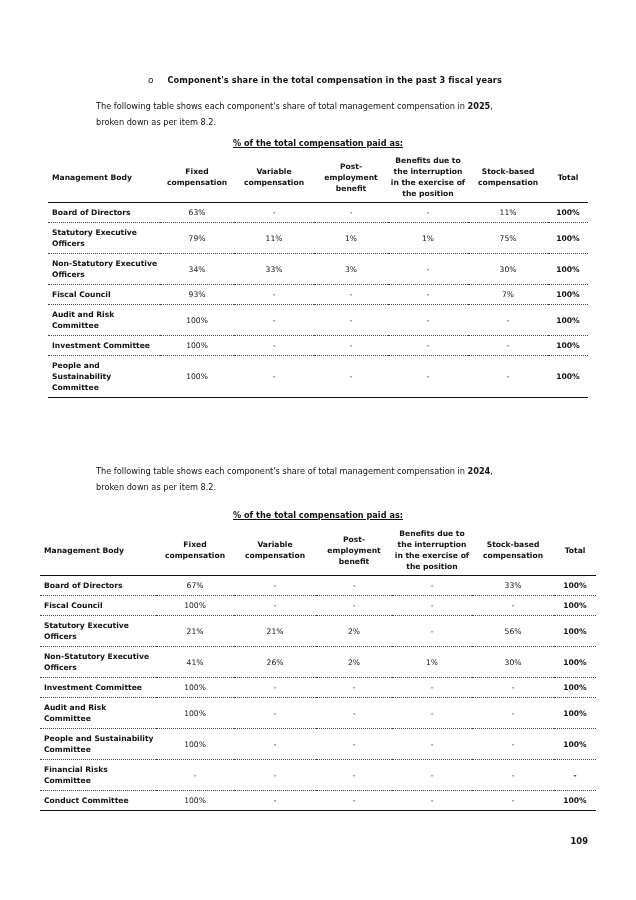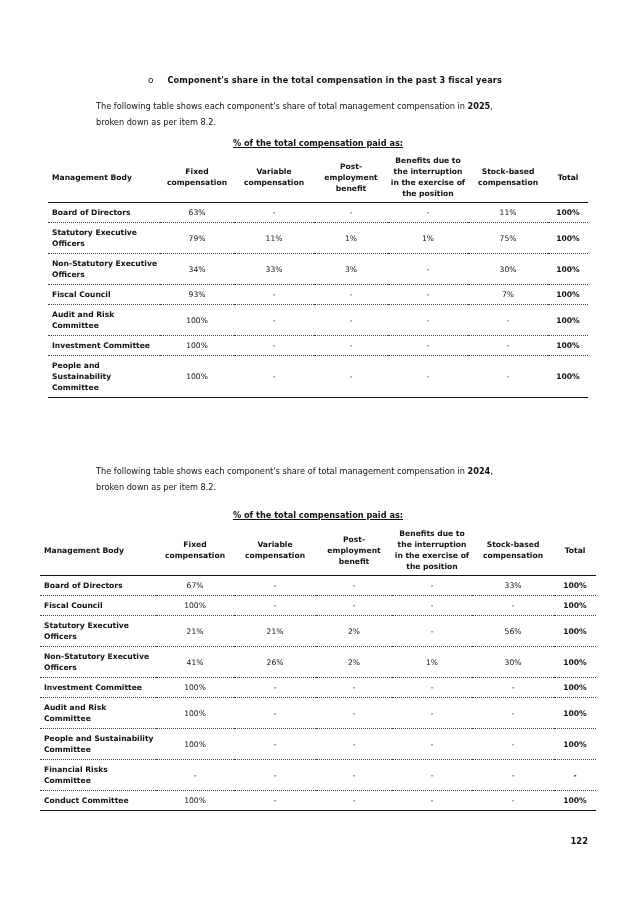--- a/index.html
+++ b/index.html
@@ -342,15 +342,15 @@
         <td>100%</td>
         <td>-</td>
         <td>-</td>
         <td>-</td>
         <td>-</td>
         <td class="total">100%</td>
       </tr>
     </tbody>
   </table>
 
-  <div class="page-number">122</div>
+  <div class="page-number">109</div>
 
 </div>
 
 </body></html>

